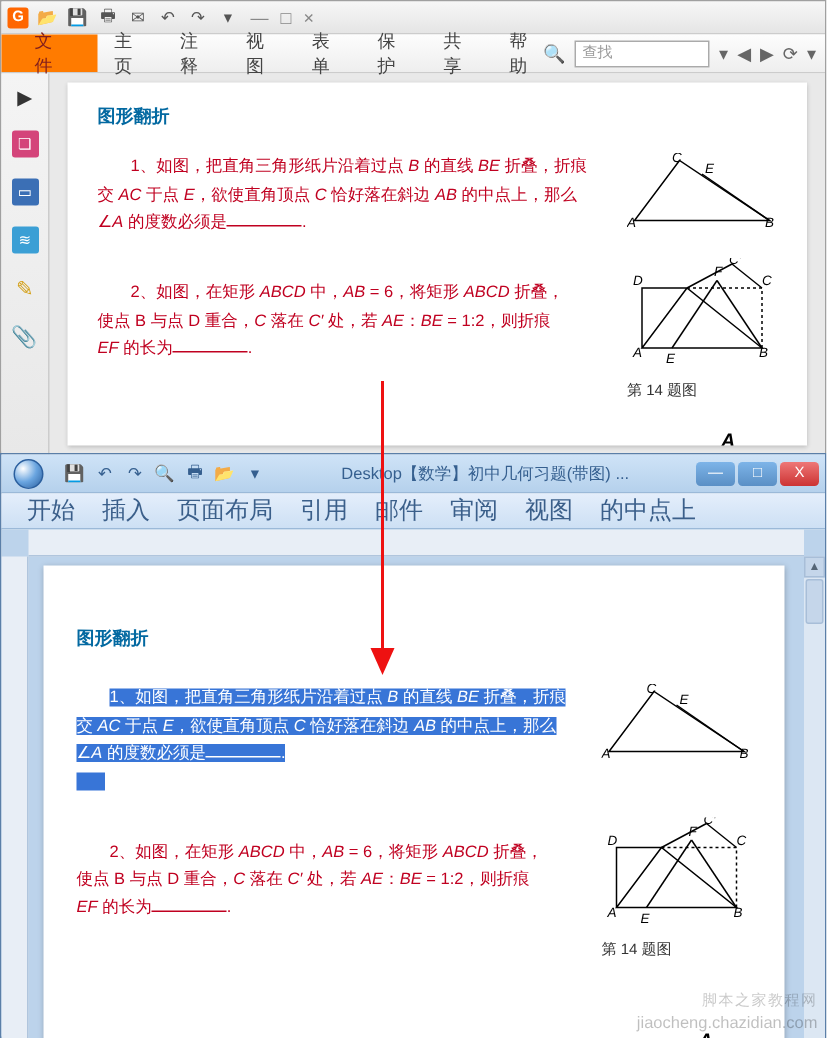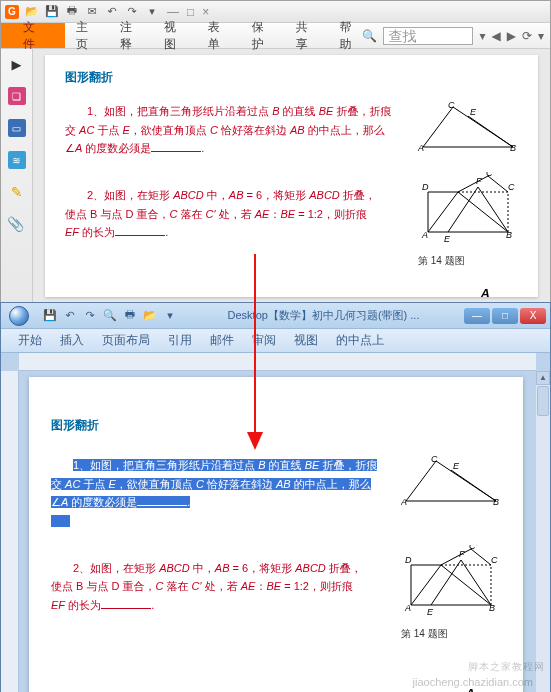--- a/index.html
+++ b/index.html
@@ -13,21 +13,21 @@
 .qat .ic{width:14px;height:14px;display:flex;align-items:center;justify-content:center;font-size:11px;color:#555}
 .foxit-titlebar .title{flex:1;white-space:nowrap;overflow:hidden;text-overflow:ellipsis;color:#888}
 .foxit-titlebar .winbtns{display:flex;gap:8px;color:#888;font-size:12px}
 
 .foxit-ribbon{height:26px;background:linear-gradient(#fdfdfd,#eee);display:flex;align-items:center;font-size:12px;border-bottom:1px solid #ccc}
 .file-tab{background:#ff7b00;color:#7f1d1d;padding:4px 22px;font-size:12px;height:100%;display:flex;align-items:center}
 .ribbon-tabs{display:flex;gap:14px;margin-left:4px}
 .ribbon-tab{padding:3px 7px;color:#444;font-size:12px}
 .foxit-tools{display:flex;align-items:center;gap:6px;margin-left:auto;padding-right:6px}
 .foxit-tools .ic{font-size:12px;color:#666}
-.search-box{width:90px;height:18px;border:1px solid #aaa;font-size:14px;padding:0 4px;color:#999;background:#fff}
+.search-box{width:90px;height:18px;border:1px solid #aaa;font-size:10px;padding:0 4px;color:#999;background:#fff}
 .dd{font-size:9px;color:#888}
 
 .foxit-body{display:flex;height:254px;background:#e9e9e9}
 .foxit-side{width:32px;background:linear-gradient(#f4f4f4,#e8e8e8);border-right:1px solid #ccc;display:flex;flex-direction:column;align-items:center;padding-top:6px;gap:14px}
 .foxit-side .sic{width:18px;height:18px;display:flex;align-items:center;justify-content:center;font-size:13px}
 .sic.arrow{color:#333}
 .sic.bm{background:#d4447a;color:#fff;font-size:10px;border-radius:2px}
 .sic.pages{background:#3b6fb5;color:#fff;font-size:10px;border-radius:2px}
 .sic.layers{background:#3b9fd5;color:#fff;font-size:10px;border-radius:2px}
 .sic.sig{color:#d4a017;font-size:14px}
@@ -54,36 +54,36 @@
 .word-qat{display:flex;gap:6px;padding:0 6px}
 .word-qat .ic{width:14px;height:14px;font-size:11px;color:#355f8f;display:flex;align-items:center;justify-content:center}
 .word-title{flex:1;text-align:center;color:#355f8f;white-space:nowrap;overflow:hidden;text-overflow:ellipsis;padding:0 6px}
 .word-winbtns{display:flex;gap:2px;padding-right:4px}
 .word-winbtns .wb{width:26px;height:16px;border-radius:3px;display:flex;align-items:center;justify-content:center;font-size:10px;color:#fff}
 .wb.min{background:linear-gradient(#7db4e8,#5a8fc5)}
 .wb.max{background:linear-gradient(#7db4e8,#5a8fc5)}
 .wb.close{background:linear-gradient(#e77,#c33)}
 
 .word-ribbon{height:24px;background:linear-gradient(#e4eefb,#cde0f4);display:flex;align-items:center;border-bottom:1px solid #9bb9d8;padding-left:8px}
-.word-tab{padding:3px 9px;font-size:12px;color:#3b5f8a}
+.word-tab{padding:3px 9px;font-size:16px;color:#3b5f8a}
 
 .word-body{height:340px;background:#bcd3eb;position:relative;overflow:hidden}
 .ruler-v{position:absolute;left:0;top:18px;bottom:0;width:18px;background:#e8eef6;border-right:1px solid #b0c5dd}
 .ruler-h{position:absolute;left:18px;right:14px;top:0;height:18px;background:#e8eef6;border-bottom:1px solid #b0c5dd}
 .word-page{position:absolute;left:28px;top:24px;width:494px;height:320px;background:#fff;box-shadow:0 1px 4px rgba(0,0,0,.25);padding:40px 22px 14px;font-family:SimSun,serif;overflow:hidden}
 .word-page .section-title{margin-bottom:22px}
 .word-page .problem{padding-right:115px}
 .sel{background:#3875d7;color:#fff}
 .scrollbar-v{position:absolute;right:0;top:18px;bottom:0;width:14px;background:#dce7f3}
 .sb-btn{height:14px;background:#c5d6ea;border:1px solid #a8bed8;font-size:8px;text-align:center;line-height:12px;color:#567}
 .sb-thumb{height:30px;margin:1px;background:#c5d6ea;border:1px solid #a8bed8;border-radius:2px}
 .tiny-icon{position:absolute;right:2px;top:22px;width:12px;height:12px;font-size:9px;color:#567}
 
 
-.wm{position:absolute;right:18px;bottom:4px;font-size:11px;color:rgba(0,0,0,.25);z-index:100;pointer-events:none}
+.wm{position:absolute;right:6px;bottom:4px;font-size:11px;color:rgba(0,0,0,.25);z-index:100;pointer-events:none}
 .wm2{position:absolute;right:6px;bottom:18px;font-size:10px;color:rgba(0,0,0,.22);z-index:100;pointer-events:none;letter-spacing:1px}
 </style>
 </head>
 <body>
 
 <div class="app-foxit">
 
   <div class="foxit-titlebar">
     <div class="logo">G</div>
     <div class="qat">

